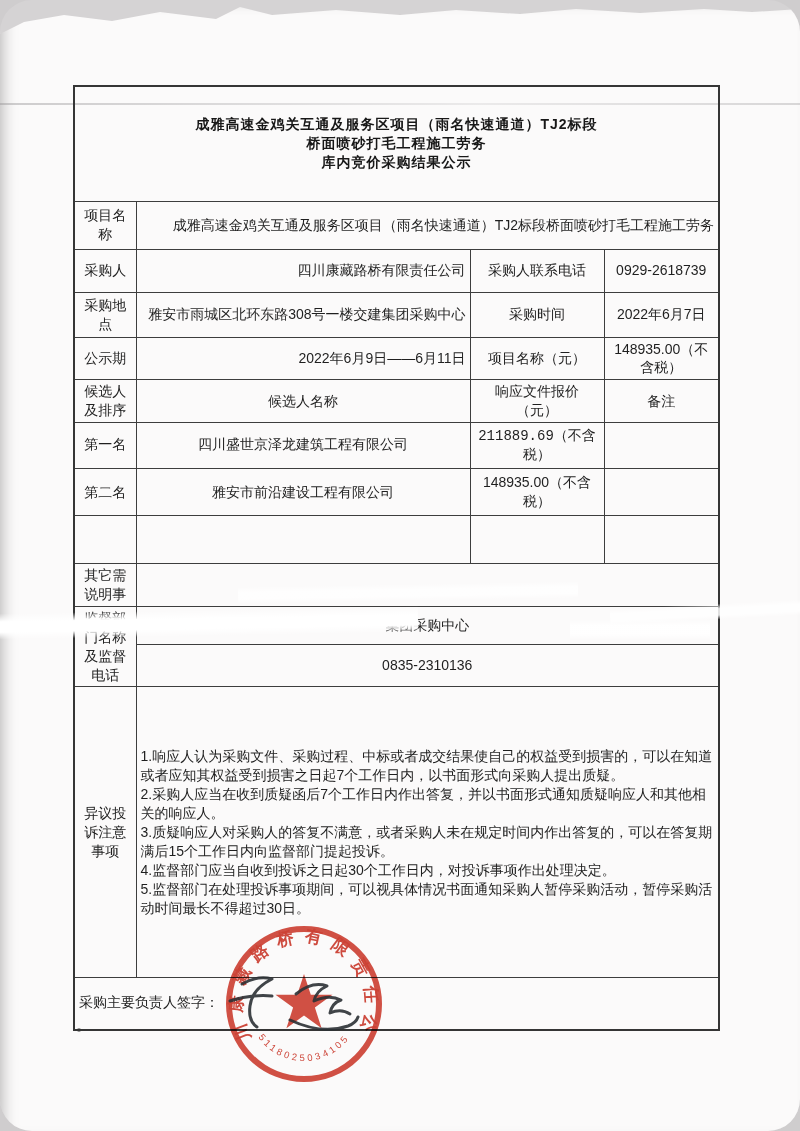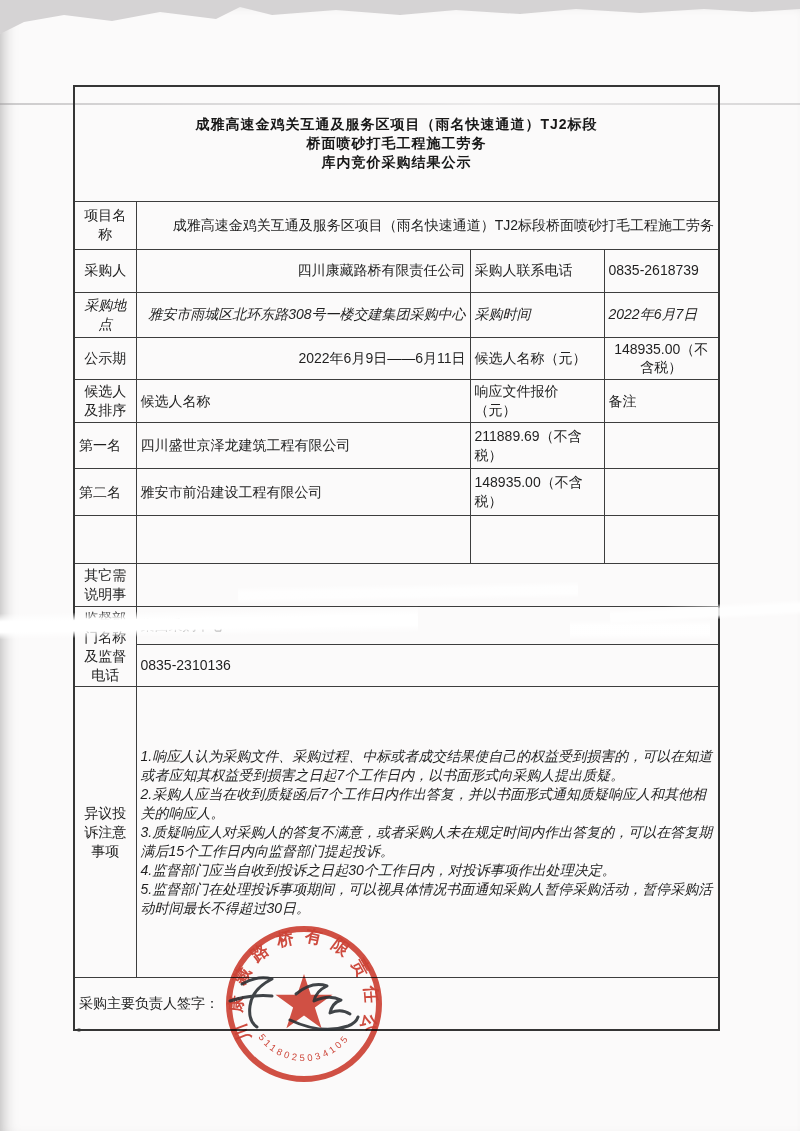--- a/index.html
+++ b/index.html
@@ -1,46 +1,46 @@
 <!DOCTYPE html>
 <html><head>
 <meta charset="utf-8">
 <style>
   html,body{margin:0;padding:0;background:#cfcdce;}
   .page{position:relative;width:800px;height:1131px;overflow:hidden;background:#d5d3d4;
-        font-family:"Liberation Sans","DejaVu Sans",sans-serif;color:#1f1f1f;}
+        font-family:"Liberation Sans","DejaVu Sans",sans-serif;color:#1f1f1f;border-radius:32px;}
   .paper{position:absolute;left:0;top:0;width:800px;height:1131px;background:#fbfafa;
          clip-path:polygon(0 34px,3% 22px,8% 15px,14% 21px,20% 12px,27% 19px,30% 7px,34% 15px,
                   42% 10px,50% 15px,57% 10px,65% 14px,72% 9px,80% 13px,88% 9px,94% 12px,100% 9px,
                   100% 100%,0 100%);
          box-shadow:inset 14px 0 16px -12px rgba(0,0,0,.28), inset 0 12px 14px -10px rgba(0,0,0,.20);}
   .crease{position:absolute;left:0;top:103px;width:800px;height:2px;
           background:linear-gradient(to right,rgba(150,148,150,.45),rgba(170,168,170,.2) 60%,rgba(150,148,150,.35));z-index:1;}
   .speck{position:absolute;left:77px;top:1028px;width:4px;height:4px;border-radius:50%;background:#8a8a8a;z-index:2;}
 
   table.doc{position:absolute;left:73px;top:85px;width:645px;z-index:3;
             border-collapse:collapse;table-layout:fixed;}
   table.doc td{border:1.6px solid #3d3d3d;padding:2px 4px;vertical-align:middle;
                font-size:14px;line-height:1.35;overflow:hidden;}
   table.doc{border:2px solid #353535;}
 
   .r-title{height:115px;}  .r-project{height:48px;} .r-purchaser{height:43px;}
-  .r-location{height:45px;font-style:italic;} .r-publicity{height:37px;} .r-header{height:42px;}
-  .r-cand1{height:46px;} .r-cand2{height:47px;} .r-cand3{height:48px;}
+  .r-location{height:45px;} .r-publicity{height:37px;} .r-header{height:42px;}
+  .r-cand1{height:46px;font-family:Liberation Mono, monospace;} .r-cand2{height:47px;} .r-cand3{height:48px;}
   .r-other{height:36px;} .r-sup1{height:38px;} .r-sup2{height:42px;padding-left:15px;}
-  .r-objection{height:291px;} .r-sign{height:52px;}
+  .r-objection{height:291px;} .r-sign{height:52px;font-family:Liberation Mono, monospace;}
 
   td.title-cell{text-align:center;font-weight:bold;font-size:20px;line-height:1.7;letter-spacing:1px;color:#181818;}
   td.lbl{text-align:center;padding-left:5px;color:#222;}
   td.lbl-c{text-align:center;}
   td.val-l{text-align:right;padding-left:7px;}
-  td.val-c{text-align:left;}
+  td.val-c{text-align:center;}
   td.small{font-size:13px;}
   td.price-wrap{font-size:12.5px;text-align:center;line-height:1.25;padding:2px 3px;}
-  td.objection-text{font-size:14.5px;line-height:1.56;padding:6px 9px;vertical-align:middle;font-style:italic;}
+  td.objection-text{font-size:14.5px;line-height:1.56;padding:6px 9px;vertical-align:middle;}
   td.sign-cell{text-align:left;padding-left:6px;font-size:15px;}
   .obj-item{margin:0;}
 
   .band{position:absolute;pointer-events:none;z-index:5;
         background:linear-gradient(to bottom,rgba(255,255,255,0),#fff 32%,#fff 72%,rgba(255,255,255,0));}
   .band-a{left:-12px;top:610px;width:430px;height:26px;transform:rotate(-1deg);}
   .band-b{left:238px;top:584px;width:340px;height:17px;opacity:.78;transform:rotate(-1deg);}
   .band-c{left:570px;top:619px;width:140px;height:21px;opacity:.95;}
   .band-d{left:610px;top:604px;width:200px;height:16px;opacity:.85;transform:rotate(-3deg);}
 
@@ -71,32 +71,32 @@
         </td>
       </tr>
       <tr class="r-project">
         <td class="lbl">项目名称</td>
         <td class="val-l" colspan="3">成雅高速金鸡关互通及服务区项目（雨名快速通道）TJ2标段桥面喷砂打毛工程施工劳务</td>
       </tr>
       <tr class="r-purchaser">
         <td class="lbl">采购人</td>
         <td class="val-l">四川康藏路桥有限责任公司</td>
         <td class="val-c">采购人联系电话</td>
-        <td class="val-c small">0835-2618739</td>
+        <td class="val-c small">0929-2618739</td>
       </tr>
       <tr class="r-location">
         <td class="lbl">采购地点</td>
         <td class="val-l">雅安市雨城区北环东路308号一楼交建集团采购中心</td>
         <td class="val-c">采购时间</td>
         <td class="val-c small">2022年6月7日</td>
       </tr>
       <tr class="r-publicity">
         <td class="lbl">公示期</td>
         <td class="val-l">2022年6月9日——6月11日</td>
-        <td class="val-c">候选人名称（元）</td>
+        <td class="val-c">项目名称（元）</td>
         <td class="price-wrap">148935.00（不含税）</td>
       </tr>
       <tr class="r-header">
         <td class="lbl">候选人及排序</td>
         <td class="val-c">候选人名称</td>
         <td class="val-c">响应文件报价（元）</td>
         <td class="val-c">备注</td>
       </tr>
       <tr class="r-cand1">
         <td class="val-c small">第一名</td>

